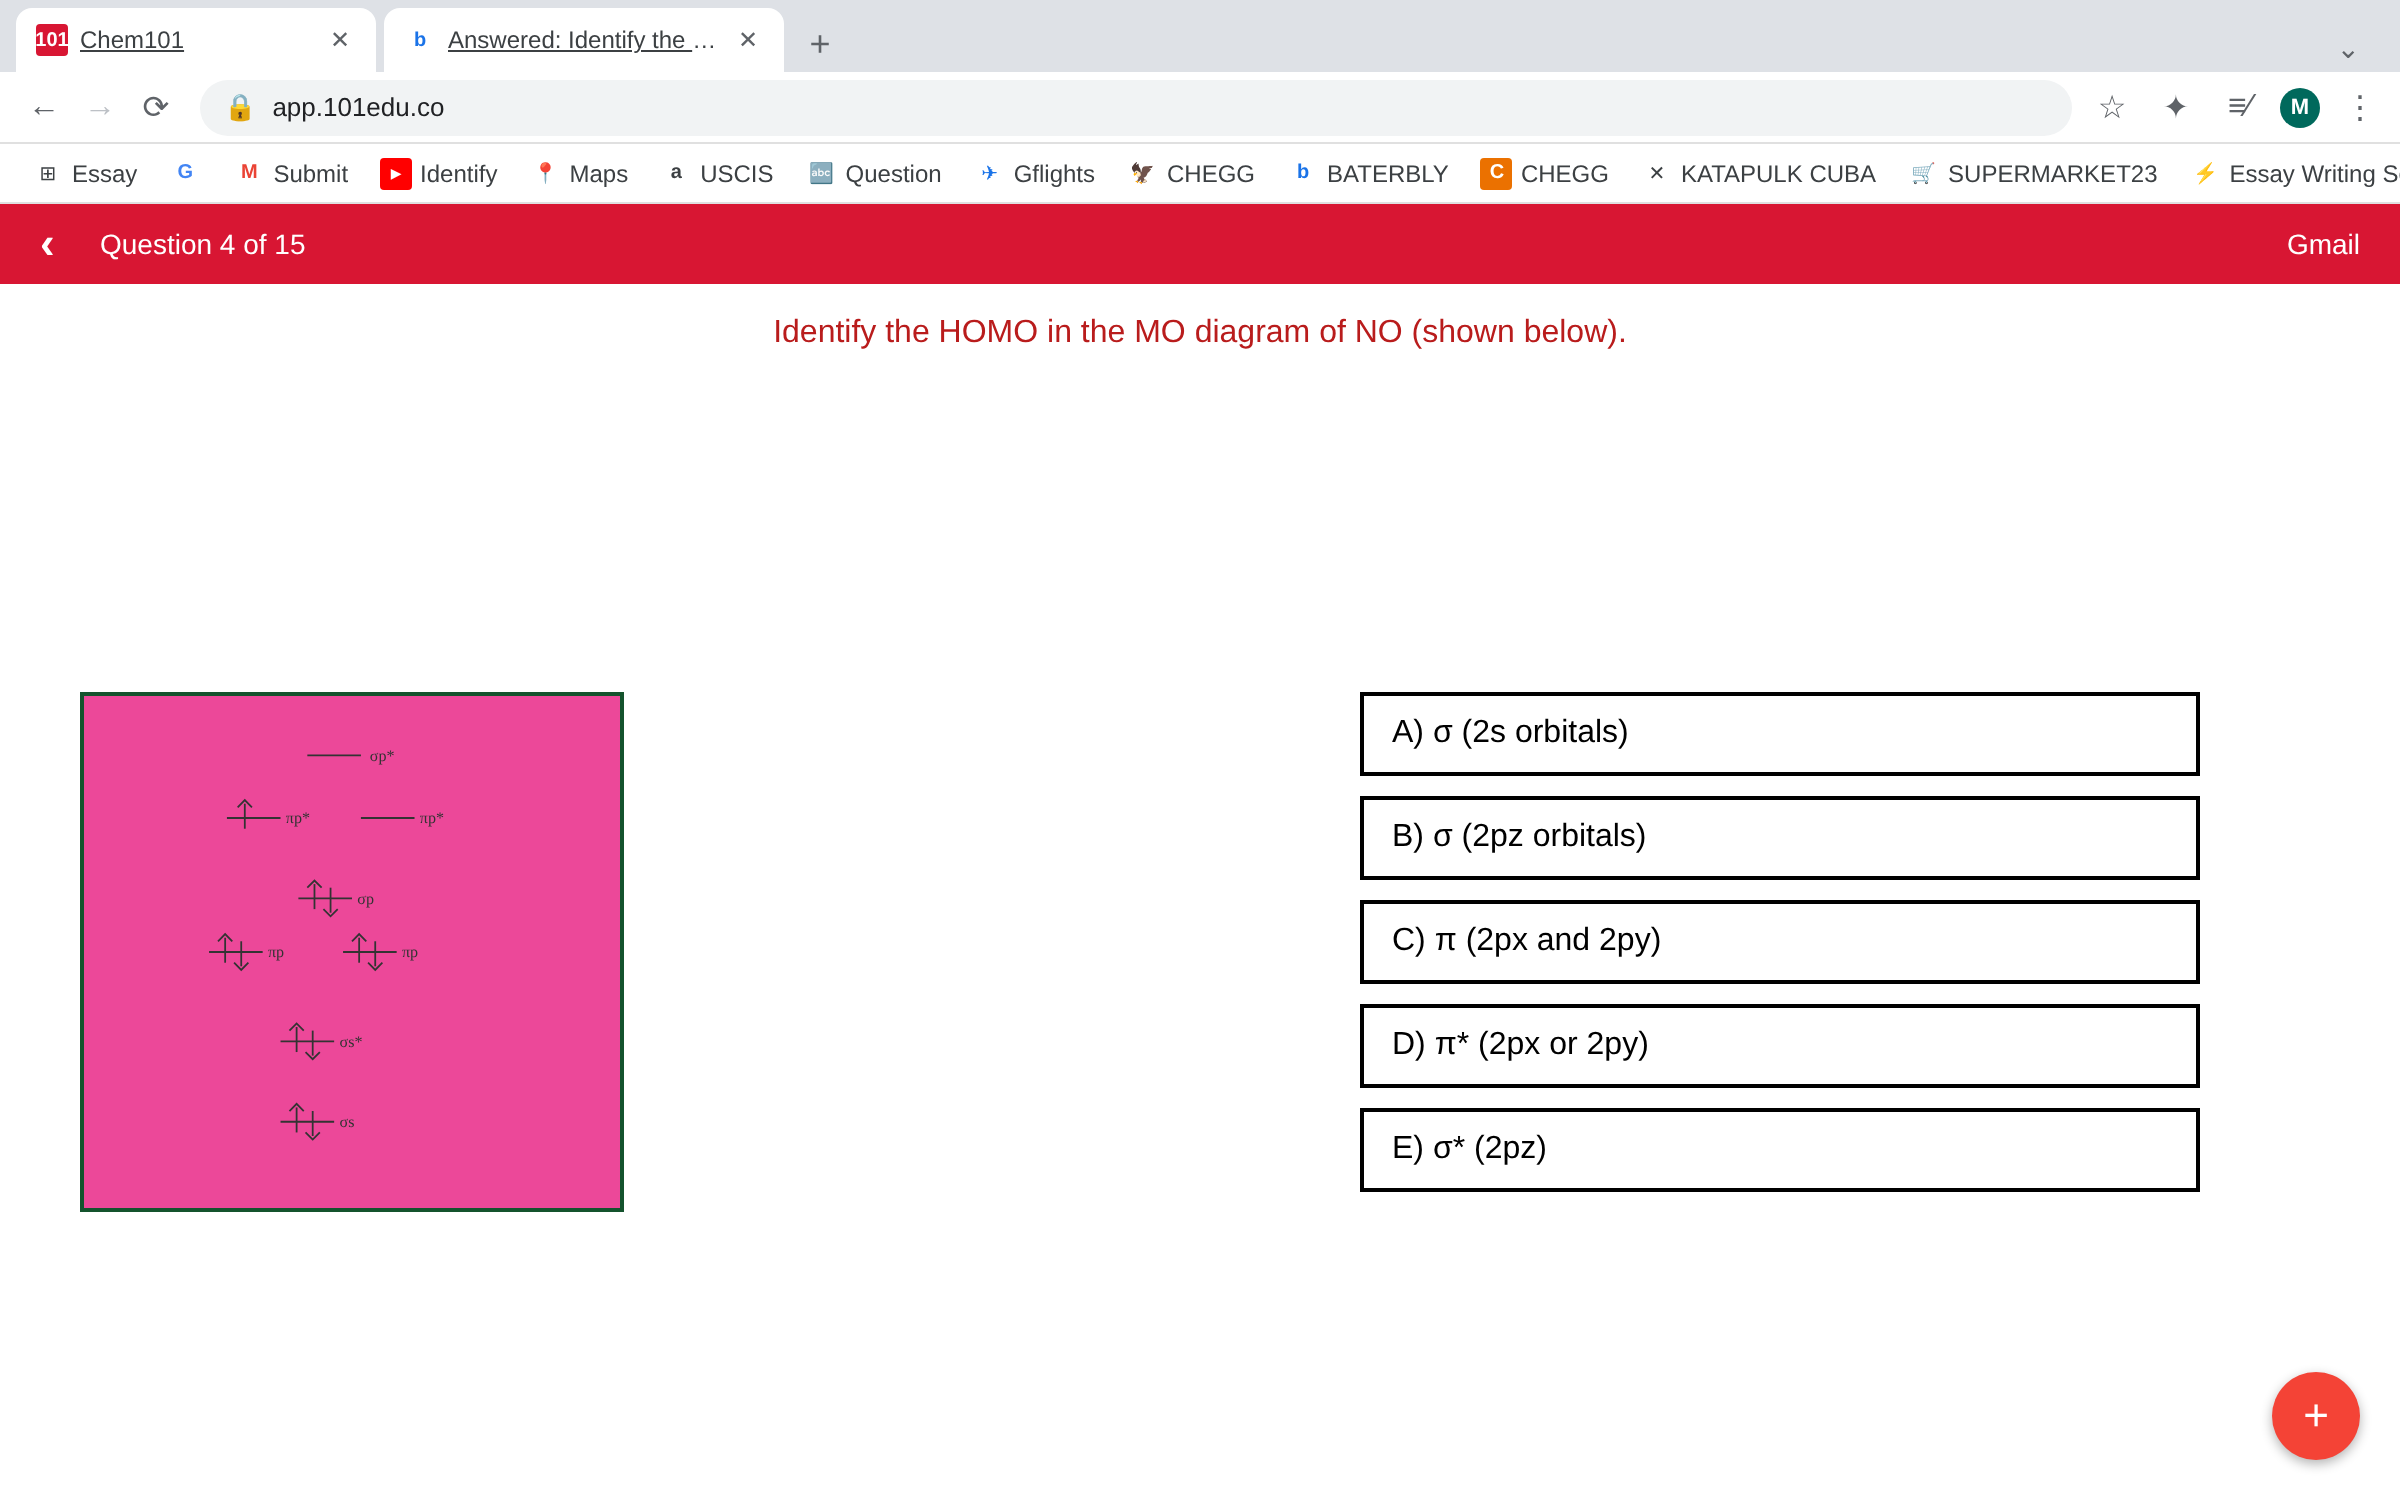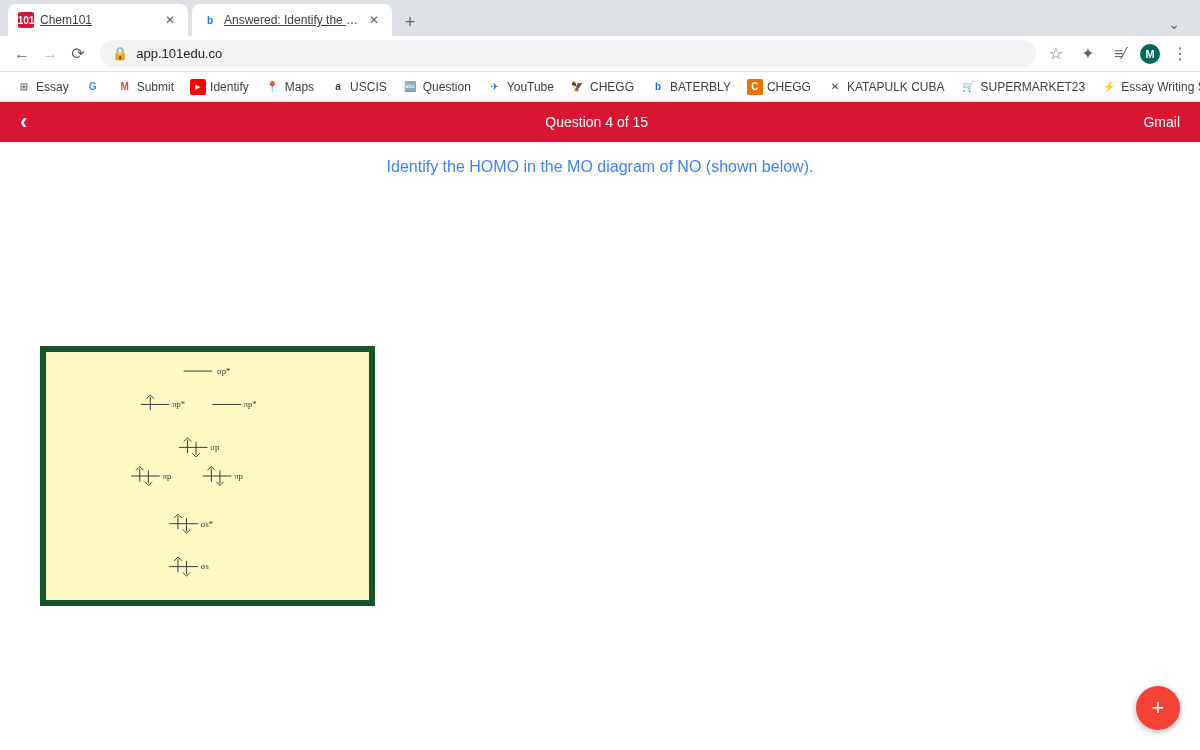--- a/index.html
+++ b/index.html
@@ -25,27 +25,27 @@
   .toolbar-icon { width:24px; height:24px; display:flex; align-items:center; justify-content:center; color:#5f6368; cursor:pointer; }
   .avatar { width:20px; height:20px; border-radius:50%; background:#00695c; color:#fff; font-size:11px; display:flex; align-items:center; justify-content:center; font-weight:bold; }
 
   .bookmarks { height:30px; background:#fff; display:flex; align-items:center; padding:0 12px; gap:8px; border-bottom:1px solid #e0e0e0; font-size:12px; color:#3c4043; }
   .bm { display:flex; align-items:center; gap:4px; cursor:pointer; padding:2px 4px; white-space:nowrap; }
   .bm-icon { width:16px; height:16px; display:flex; align-items:center; justify-content:center; font-size:10px; }
 
   
   .app-header { height: 40px; background:#d81633; display:flex; align-items:center; color:#fff; font-size:14px; padding:0 20px; }
   .back-chev { width:30px; font-size:22px; cursor:pointer; font-weight:bold; color:#fff; }
-  .question-counter { flex:1; text-align:center; }
+  .question-counter { flex:1; text-align:left; }
   .submit-btn { cursor:pointer; }
 
-  .prompt { text-align:center; font-size:16px; color:#3b82f6; padding: 16px 0 10px; }
+  .prompt { text-align:center; font-size:16px; color:#b91c1c; padding: 16px 0 10px; }
 
   .content-row { display:flex; padding: 160px 40px 0; gap:80px; align-items:flex-start; }
-  .mo-box { width:335px; height:260px; border:6px solid #14532d; background:#fef9c3; position:relative; }
+  .mo-box { width:272px; height:260px; border:2px solid #14532d; background:#ec4899; position:relative; }
   .mo-box svg { width:100%; height:100%; }
 
   .answers { flex:1; display:flex; flex-direction:column; gap:10px; max-width:420px; margin-left:auto; margin-right:60px; }
   .ans { border:2px solid #000; padding:10px 14px; font-size:16px; cursor:pointer; background:#fff; }
 
   .fab { position:absolute; bottom:20px; right:20px; width:44px; height:44px; border-radius:50%; background:#f44336; color:#fff; font-size:22px; display:flex; align-items:center; justify-content:center; cursor:pointer; box-shadow:0 2px 6px rgba(0,0,0,0.3); }
 
   .mo-label { font-size:9px; fill:#333; font-family:serif; }
 </style>
 </head>
@@ -108,21 +108,21 @@
   <div class="bm">
       <span class="bm-icon" style="font-weight:bold;">a</span>
       <span>USCIS</span>
     </div>
   <div class="bm">
       <span class="bm-icon" style="color:#4285f4;">🔤</span>
       <span>Question</span>
     </div>
   <div class="bm">
       <span class="bm-icon" style="color:#1a73e8;">✈</span>
-      <span>YouTube</span>
+      <span>Gflights</span>
     </div>
   <div class="bm">
       <span class="bm-icon">🦅</span>
       <span>CHEGG</span>
     </div>
   <div class="bm">
       <span class="bm-icon" style="color:#1a73e8;font-weight:bold;">b</span>
       <span>BATERBLY</span>
     </div>
   <div class="bm">
@@ -209,17 +209,24 @@
         <line x1="0" y1="0" x2="30" y2="0" stroke="#333"></line>
         <line x1="9" y1="-8" x2="9" y2="6" stroke="#333"></line>
           <polyline points="5,-6 9,-10 13,-6" fill="none" stroke="#333"></polyline>
         <line x1="18" y1="-6" x2="18" y2="8" stroke="#333"></line>
           <polyline points="14,6 18,10 22,6" fill="none" stroke="#333"></polyline>
         <text class="mo-label" x="33" y="3">σs</text>
       </g>
     </svg>
   </div>
 
+  <div class="answers">
+    <div class="ans">A) σ (2s orbitals)</div>
+    <div class="ans">B) σ (2pz orbitals)</div>
+    <div class="ans">C) π (2px and 2py)</div>
+    <div class="ans">D) π* (2px or 2py)</div>
+    <div class="ans">E) σ* (2pz)</div>
+  </div>
 </div>
 
 <div class="fab">
   <span>+</span>
 </div>
 
 </body></html>

